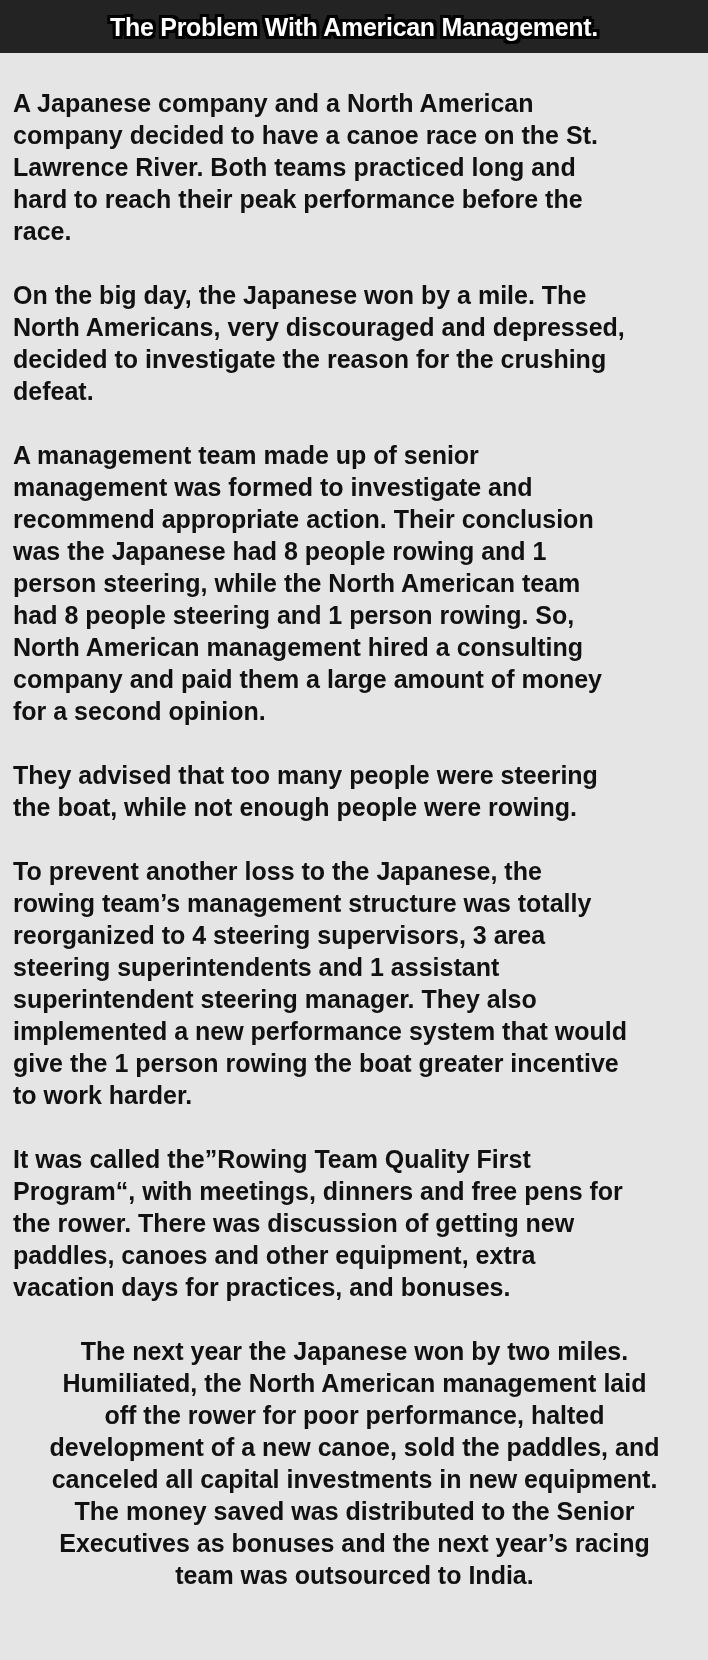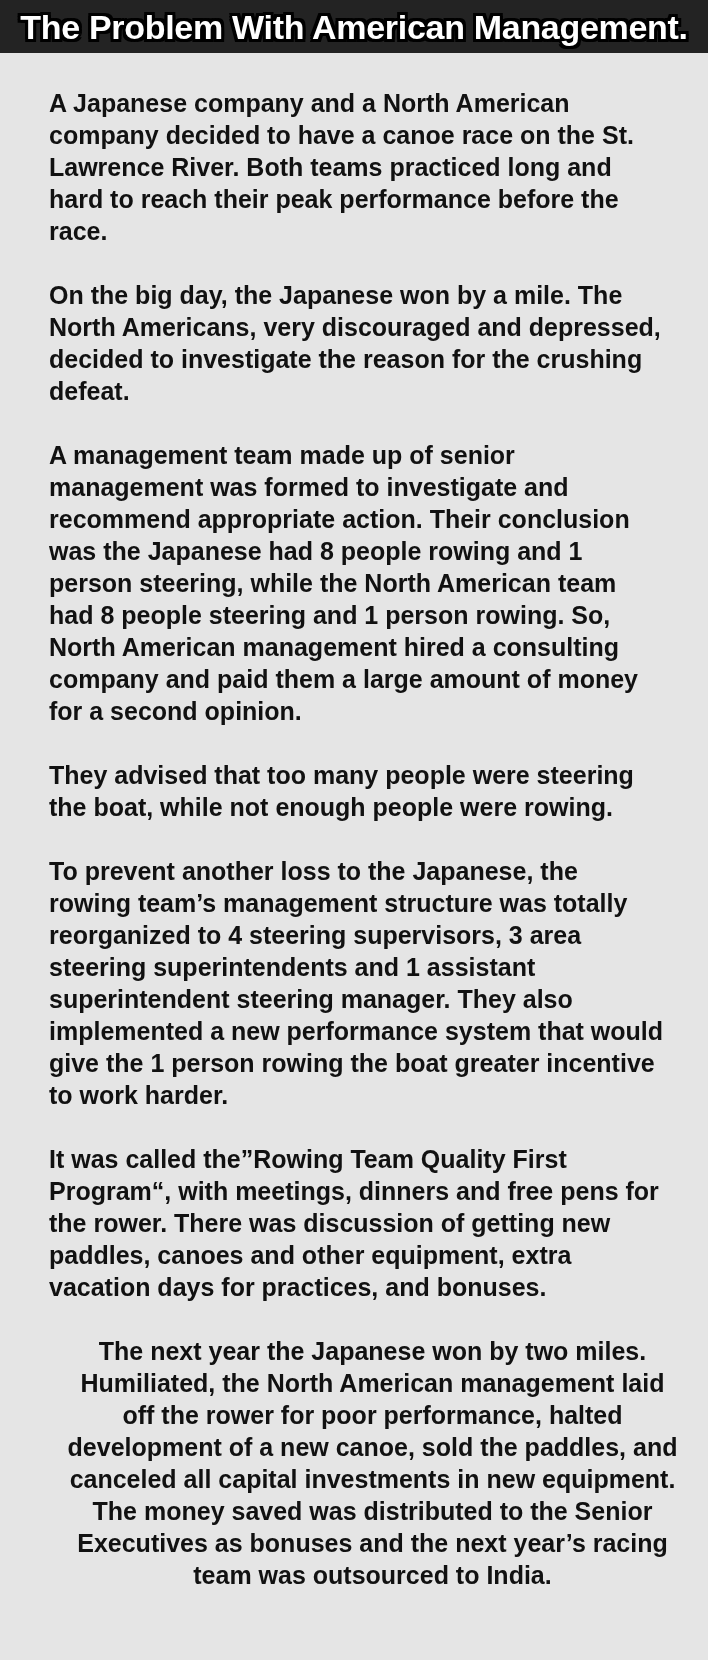--- a/index.html
+++ b/index.html
@@ -14,37 +14,36 @@
     background: #e5e5e5;
     overflow: hidden;
   }
   .banner {
     background: #232323;
     color: #ffffff;
     text-align: center;
     padding: 5px 4px 4px 4px;
     font-family: "Liberation Sans", sans-serif;
     font-weight: 700;
-    font-size: 34px;
+    font-size: 25px;
     line-height: 44px;
     letter-spacing: -0.3px;
     text-shadow:
       -3px -3px 0 #000, 3px -3px 0 #000,
       -3px  3px 0 #000, 3px  3px 0 #000,
       -3px  0   0 #000, 3px  0   0 #000,
        0   -3px 0 #000, 0    3px 0 #000;
   }
   .story {
     padding: 34px 12px 25px 13px;
     color: #111111;
     font-family: "Liberation Sans", sans-serif;
     font-weight: 700;
     font-size: 25px;
     line-height: 32px;
-    margin-left: 36px;
   }
   .story p {
     margin: 0 0 32px 0;
     white-space: pre-line;
   }
   .story p:last-child {
     margin-bottom: 0;
     text-align: center;
   }
 </style>

